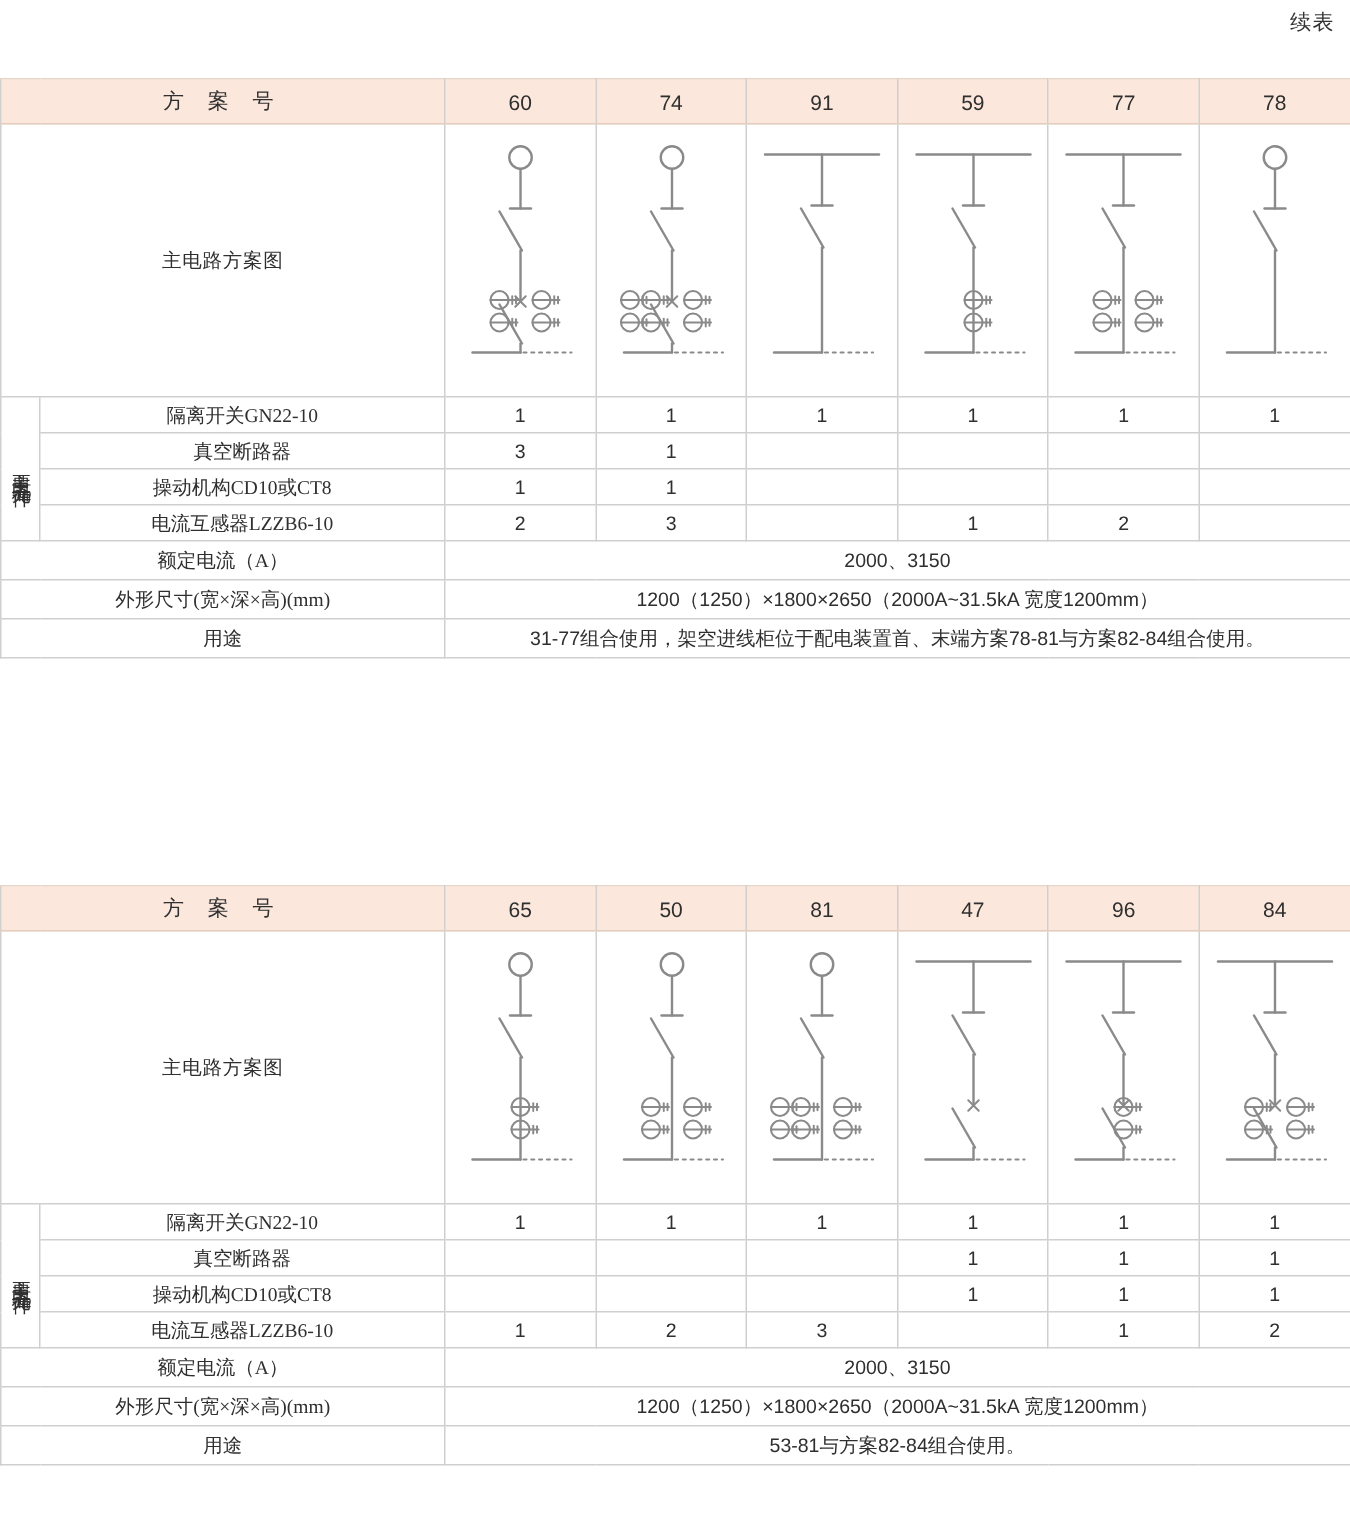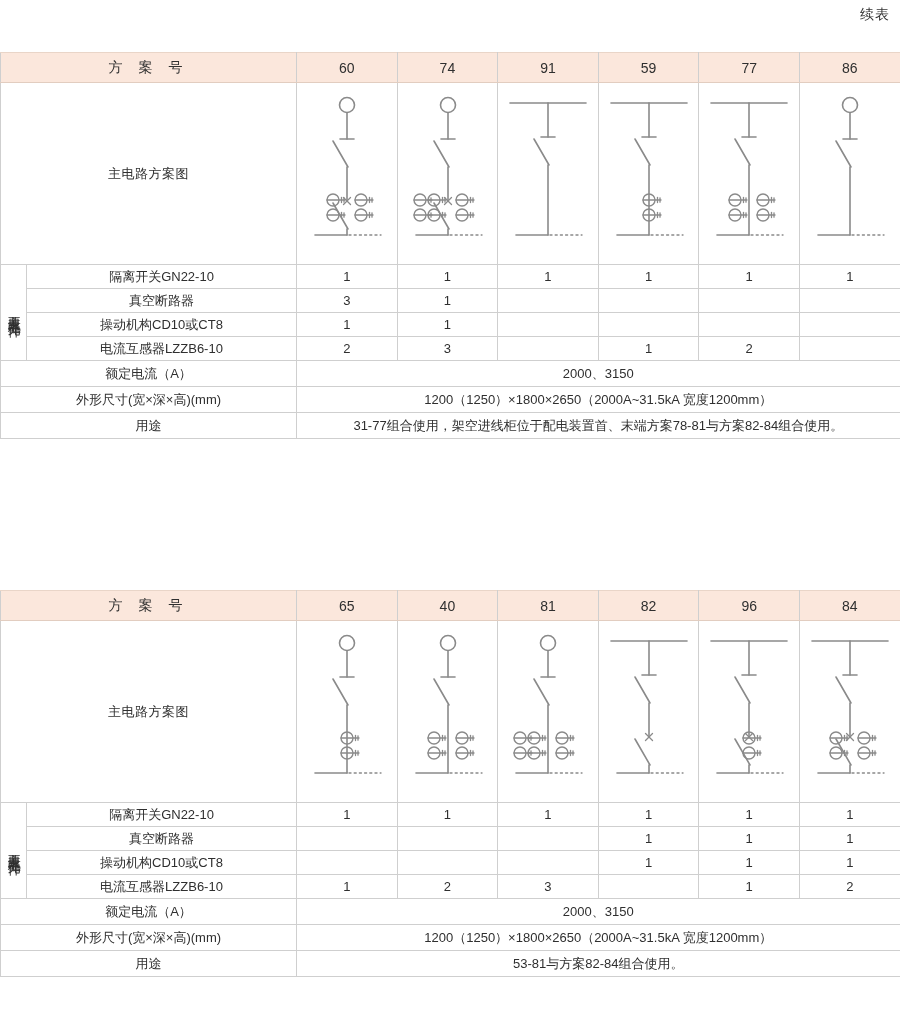--- a/index.html
+++ b/index.html
@@ -69,20 +69,21 @@
     display: inline-block;
     letter-spacing: 2px;
   }
 
   td.rowlabel {
     text-align: left;
     padding-left: 10px;
     font-size: 13.5px;
     height: 24px;
     white-space: nowrap;
+    font-family: Liberation Serif, serif;
   }
   td.rowlabel-wide { text-align: center; padding-left: 0; }
   td.val { font-size: 14px; height: 24px; }
   td.span-val { font-size: 13.5px; height: 26px; margin-left: 21px; }
   td.usage { font-size: 13.5px; height: 26px; }
 </style>
 </head>
 <body>
 
 <div class="page">
@@ -101,21 +102,21 @@
         <col style="width:100.6px">
       </colgroup>
       <tbody>
         <tr class="hdr">
           <td class="hdr-title" colspan="2">方 案 号</td>
           <td class="hdr-num">60</td>
           <td class="hdr-num">74</td>
           <td class="hdr-num">91</td>
           <td class="hdr-num">59</td>
           <td class="hdr-num">77</td>
-          <td class="hdr-num">86</td>
+          <td class="hdr-num">78</td>
         </tr>
         <tr class="diagrow">
           <td class="diag-label" colspan="2">主电路方案图</td>
           <td class="diag-cell">
             <svg width="100" height="178" viewBox="0 0 100 178">
               <g stroke="#8a8a8a" stroke-width="1.6" fill="none" stroke-linecap="round">
                 <circle cx="50" cy="20" r="7.5"></circle>
                 <line x1="50" y1="28" x2="50" y2="54"></line>
                 <line x1="43" y1="54" x2="57" y2="54"></line>
                 <line x1="36" y1="56" x2="51" y2="82"></line>
@@ -326,23 +327,23 @@
         <col style="width:100.6px">
         <col style="width:100.6px">
         <col style="width:100.6px">
         <col style="width:100.6px">
         <col style="width:100.6px">
       </colgroup>
       <tbody>
         <tr class="hdr">
           <td class="hdr-title" colspan="2">方 案 号</td>
           <td class="hdr-num">65</td>
-          <td class="hdr-num">40</td>
+          <td class="hdr-num">50</td>
           <td class="hdr-num">81</td>
-          <td class="hdr-num">82</td>
+          <td class="hdr-num">47</td>
           <td class="hdr-num">96</td>
           <td class="hdr-num">84</td>
         </tr>
         <tr class="diagrow">
           <td class="diag-label" colspan="2">主电路方案图</td>
           <td class="diag-cell">
             <svg width="100" height="178" viewBox="0 0 100 178">
               <g stroke="#8a8a8a" stroke-width="1.6" fill="none" stroke-linecap="round">
                 <circle cx="50" cy="20" r="7.5"></circle>
                 <line x1="50" y1="28" x2="50" y2="54"></line>

